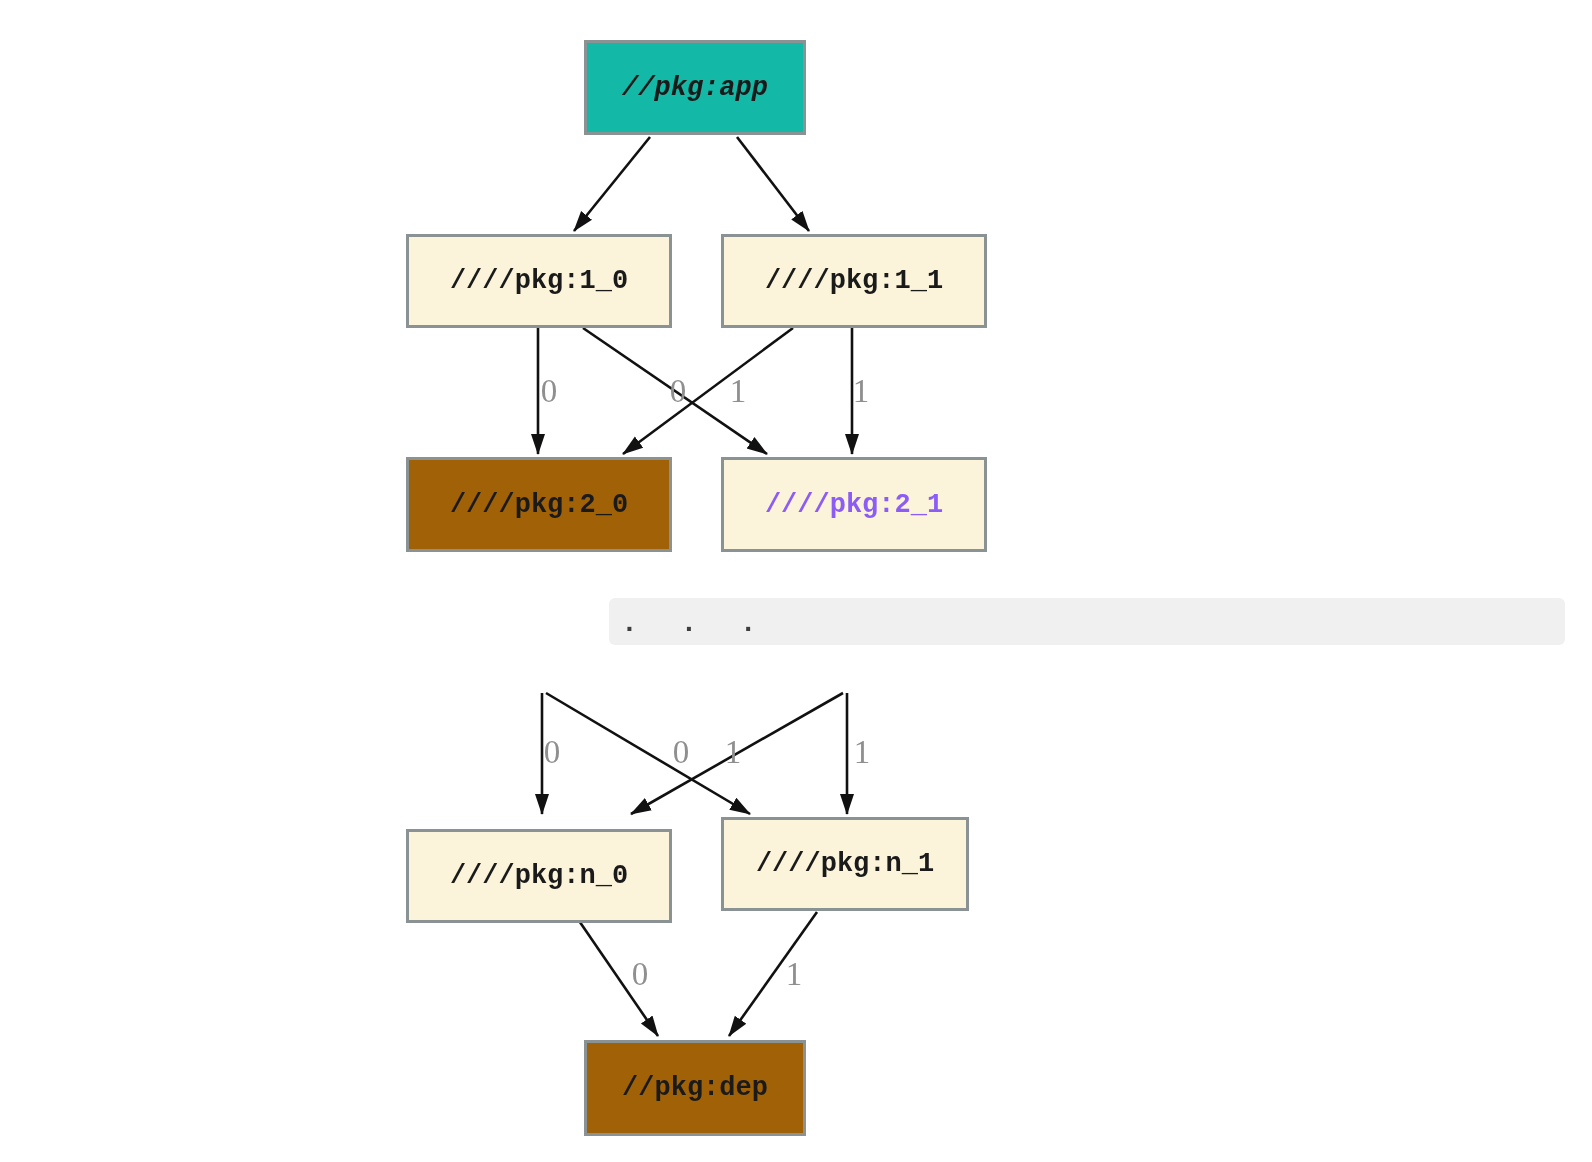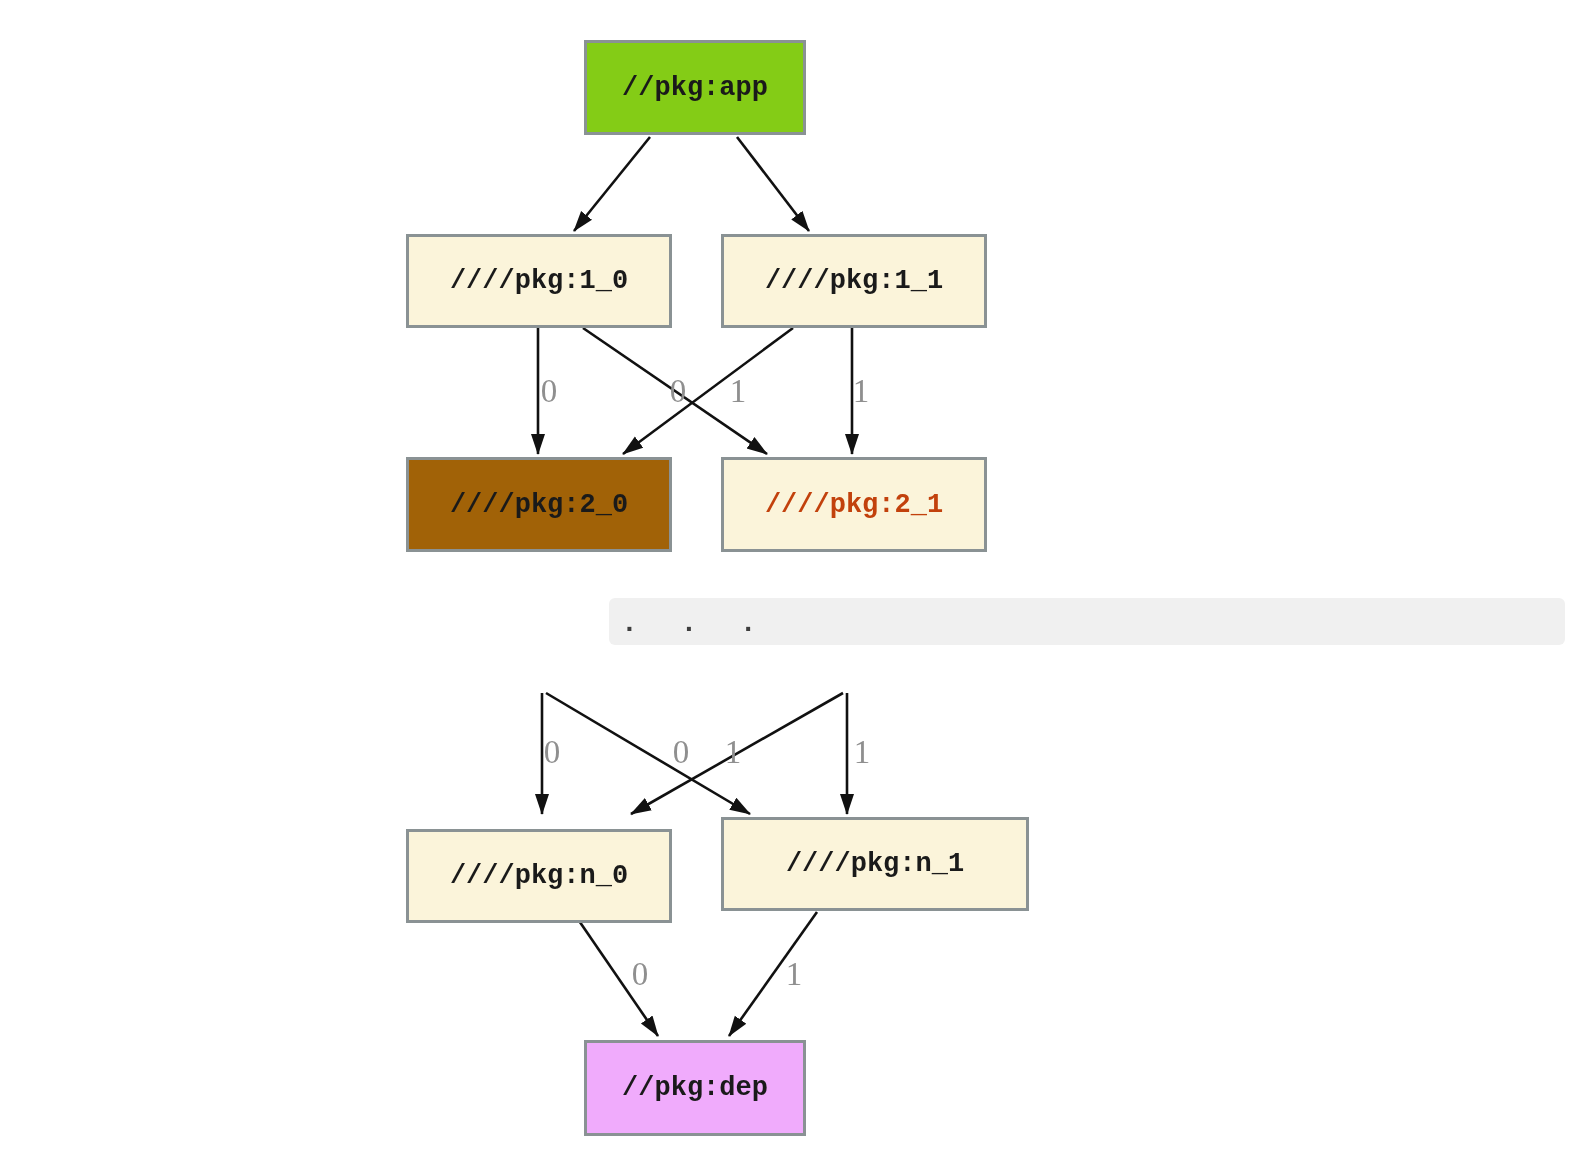--- a/index.html
+++ b/index.html
@@ -89,42 +89,42 @@
         <text class="edge-label" x="552" y="763" text-anchor="middle" fill="#8f8f8f">0</text>
         <text class="edge-label" x="681" y="763" text-anchor="middle" fill="#8f8f8f">0</text>
         <text class="edge-label" x="733" y="763" text-anchor="middle" fill="#8f8f8f">1</text>
         <text class="edge-label" x="862" y="763" text-anchor="middle" fill="#8f8f8f">1</text>
         <text class="edge-label" x="640" y="985" text-anchor="middle" fill="#8f8f8f">0</text>
         <text class="edge-label" x="794" y="985" text-anchor="middle" fill="#8f8f8f">1</text>
       </g>
   </svg>
 
   <div id="node-layer">
-      <div class="node" style="left: 584px; top: 40px; width: 222px; height: 95px; background: #84cc16; border-color: rgb(138, 146, 148); color: rgb(26, 26, 26);">
+      <div class="node" style="left: 584px; top: 40px; width: 222px; height: 95px; background: #14b8a6; border-color: rgb(138, 146, 148); color: rgb(26, 26, 26); font-style: italic;">
         <span>//pkg:app</span>
       </div>
       <div class="node" style="left: 406px; top: 234px; width: 266px; height: 94px; background: rgb(251, 244, 218); border-color: rgb(138, 146, 148); color: rgb(26, 26, 26);">
         <span>////pkg:1_0</span>
       </div>
       <div class="node" style="left: 721px; top: 234px; width: 266px; height: 94px; background: rgb(251, 244, 218); border-color: rgb(138, 146, 148); color: rgb(26, 26, 26); justify-content: center;">
         <span>////pkg:1_1</span>
       </div>
       <div class="node" style="left: 406px; top: 457px; width: 266px; height: 95px; background: #a16207; border-color: rgb(138, 146, 148); color: rgb(26, 26, 26);">
         <span>////pkg:2_0</span>
       </div>
-      <div class="node" style="left: 721px; top: 457px; width: 266px; height: 95px; background: rgb(251, 244, 218); border-color: rgb(138, 146, 148); color: #c2410c;">
+      <div class="node" style="left: 721px; top: 457px; width: 266px; height: 95px; background: rgb(251, 244, 218); border-color: rgb(138, 146, 148); color: #8b5cf6;">
         <span>////pkg:2_1</span>
       </div>
       <div class="node" style="left: 406px; top: 817px; width: 266px; height: 94px; background: rgb(251, 244, 218); border-color: rgb(138, 146, 148); color: rgb(26, 26, 26); margin-top: 12px;">
         <span>////pkg:n_0</span>
       </div>
-      <div class="node" style="left: 721px; top: 817px; width: 308px; height: 94px; background: rgb(251, 244, 218); border-color: rgb(138, 146, 148); color: rgb(26, 26, 26);">
+      <div class="node" style="left: 721px; top: 817px; width: 248px; height: 94px; background: rgb(251, 244, 218); border-color: rgb(138, 146, 148); color: rgb(26, 26, 26);">
         <span>////pkg:n_1</span>
       </div>
-      <div class="node" style="left: 584px; top: 1040px; width: 222px; height: 96px; background: #f0abfc; border-color: rgb(138, 146, 148); color: rgb(26, 26, 26);">
+      <div class="node" style="left: 584px; top: 1040px; width: 222px; height: 96px; background: #a16207; border-color: rgb(138, 146, 148); color: rgb(26, 26, 26);">
         <span>//pkg:dep</span>
       </div>
     </div>
 
   <div class="ellipsis-bar" style="left: 609px; top: 598px; width: 956px; height: 47px; background: rgb(240, 240, 240); color: rgb(61, 61, 61);">
     <span>.  .  .</span>
   </div>
 
 </div>
 

